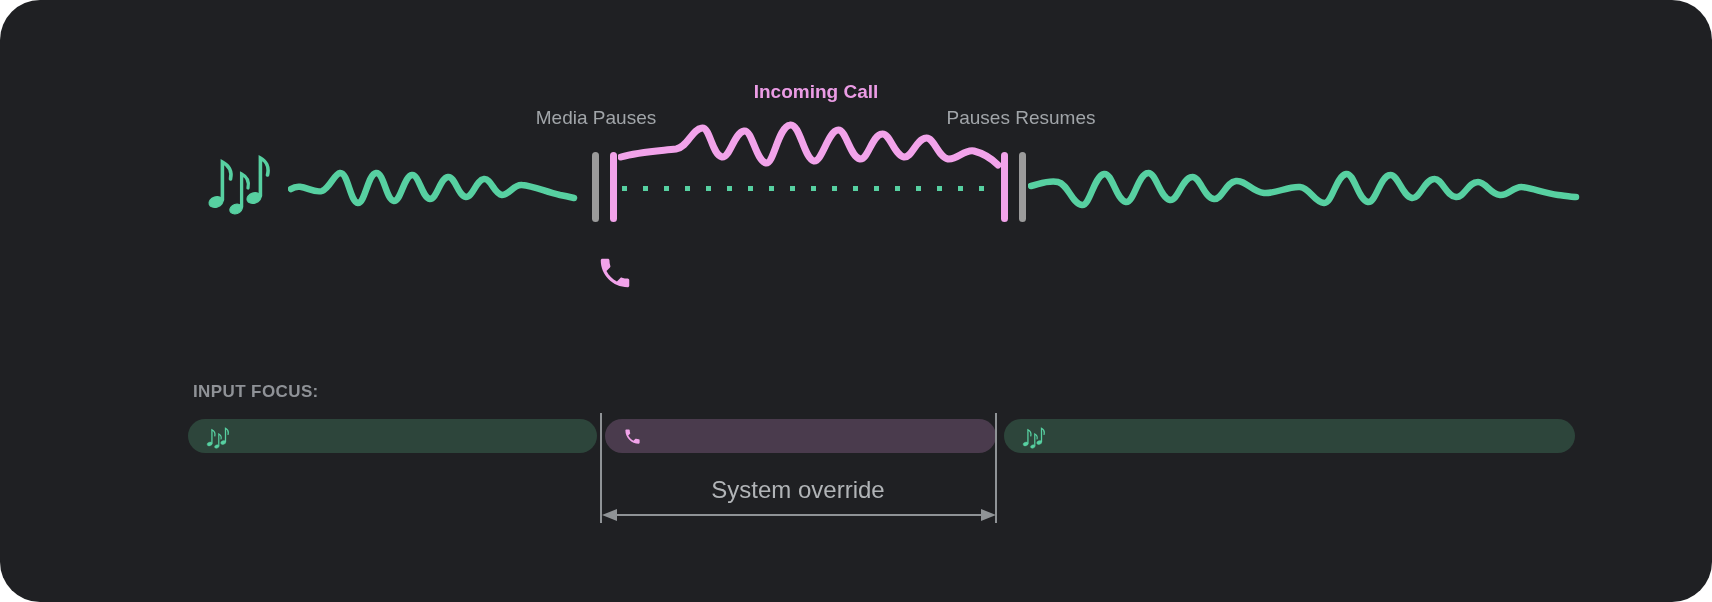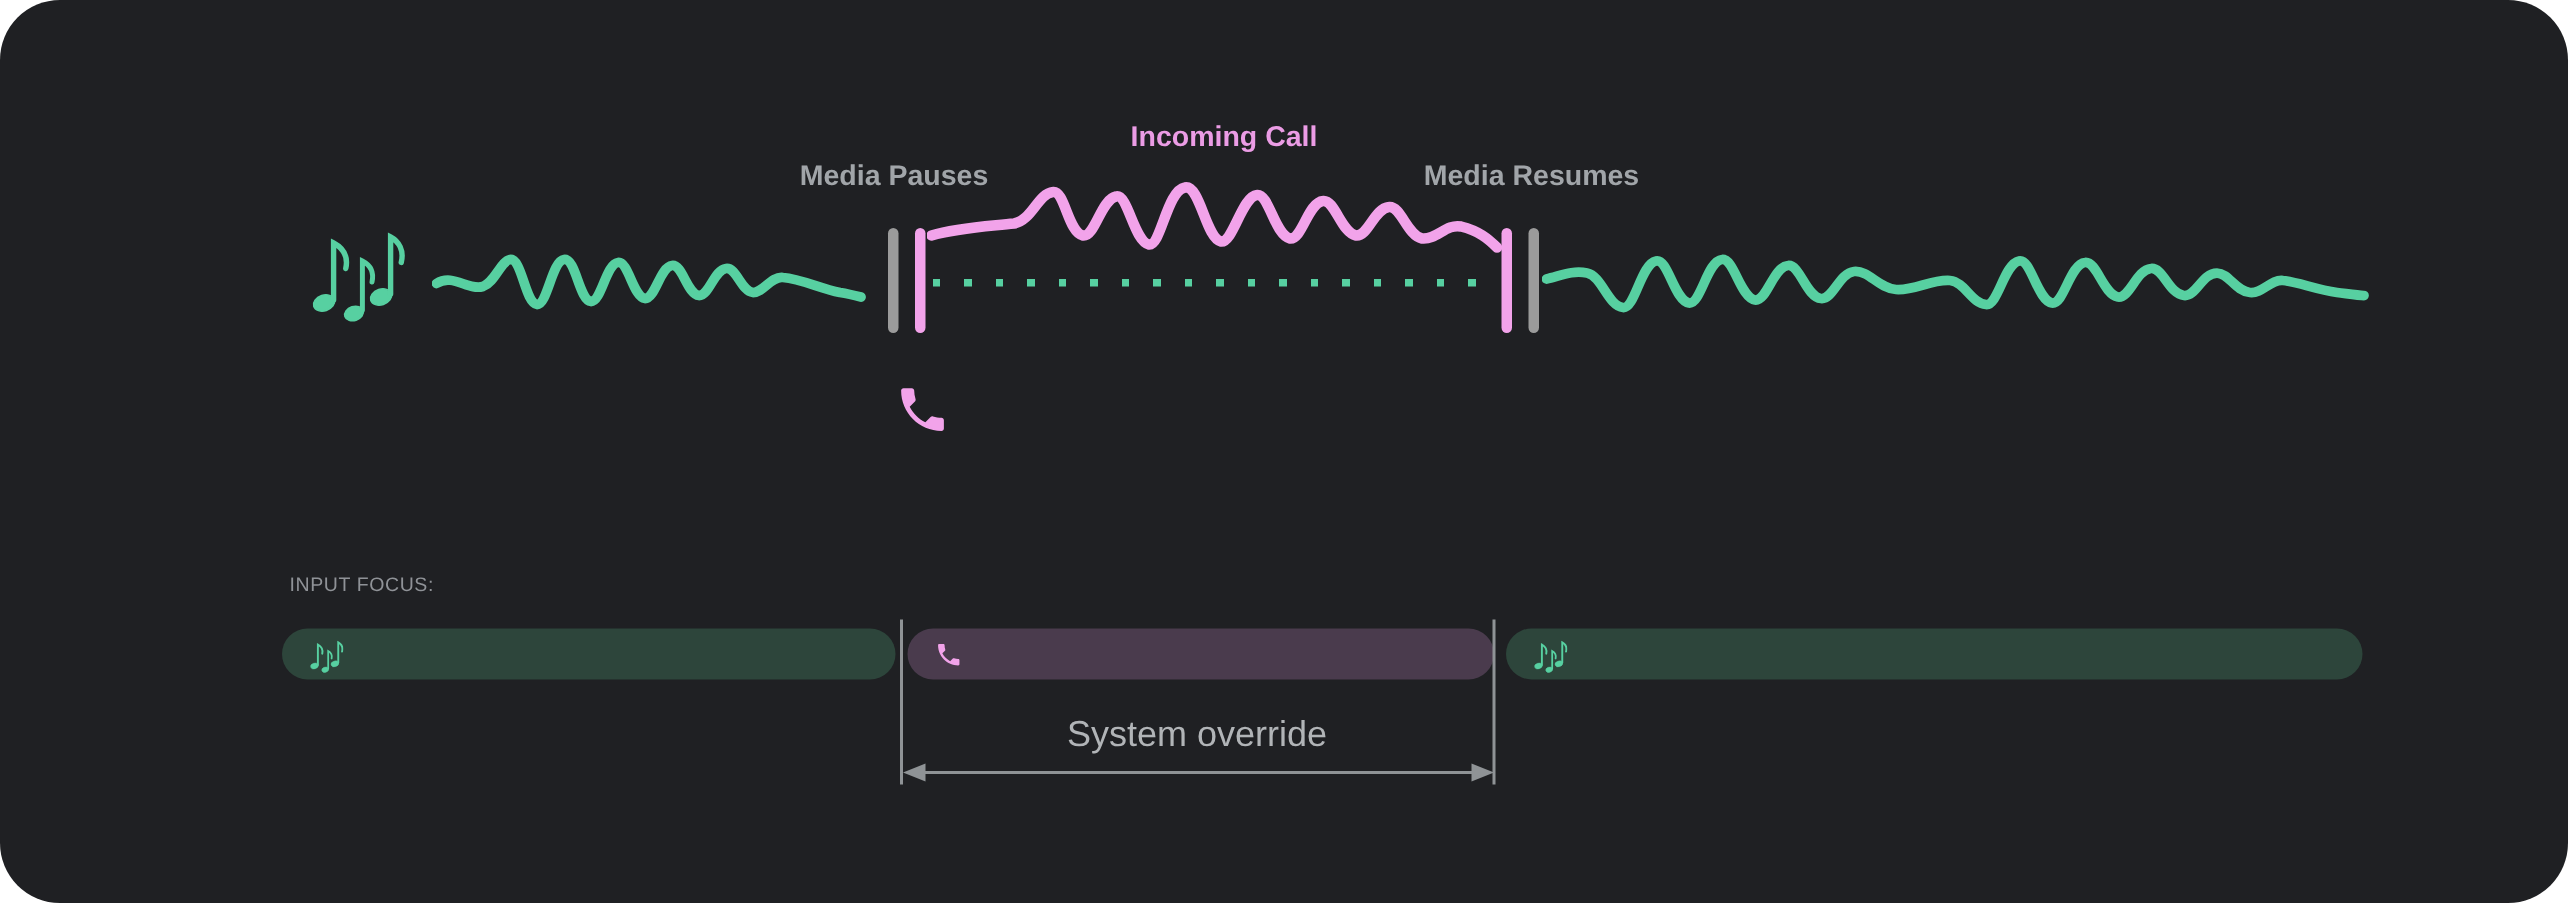--- a/index.html
+++ b/index.html
@@ -20,41 +20,41 @@
     width:1712px;height:602px;
     background:var(--card-bg);
     border-radius:40px;
     overflow:hidden;
   }
   .abs{position:absolute;}
   .tl-label{
     position:absolute;
     transform:translateX(-50%);
     font-size:19px;
-    font-weight:700;
+    font-weight:400;
     color:var(--label-gray);
     white-space:nowrap;
   }
   .tl-label.call{color:var(--pink-text);font-weight:600;}
   .vbar{
     position:absolute;
     width:7px;height:70px;top:152px;
     border-radius:3.5px;
   }
   .vbar.gray{background:var(--marker-gray);}
   .vbar.pink{background:var(--pink);}
   .dotted-line{
     position:absolute;
     left:622px;top:186px;width:366px;height:5px;
     background:repeating-linear-gradient(90deg, var(--green) 0 5px, transparent 5px 21px);
   }
   .focus-heading{
     position:absolute;
     left:193px;top:382px;
-    font-size:13px;font-weight:400;
+    font-size:17px;font-weight:700;
     letter-spacing:0.4px;
     color:#8f9297;
   }
   .focus-bar{
     position:absolute;
     top:419px;height:34px;
     border-radius:17px;
     display:flex;align-items:center;
     padding-left:18px;box-sizing:border-box;
   }
@@ -101,21 +101,21 @@
       <path d="M54.4 50 L54.4 12 C60 15 63.5 21 61.5 29" fill="none" stroke-width="3.6" stroke-linecap="round"></path>
     </g>
     <path id="phone-glyph" d="M6.62 10.79c1.44 2.83 3.76 5.14 6.59 6.59l2.2-2.21c.27-.27.67-.36 1.02-.24 1.12.37 2.33.57 3.57.57.55 0 1 .45 1 1V20c0 .55-.45 1-1 1-9.39 0-17-7.61-17-17 0-.55.45-1 1-1h3.5c.55 0 1 .45 1 1 0 1.25.2 2.45.57 3.57.11.35.03.74-.25 1.02l-2.2 2.2z"></path>
   </defs>
 </svg>
 
 <div class="card">
 
   <div class="tl-label" style="left:596px;top:107px;">Media Pauses</div>
   <div class="tl-label call" style="left:816px;top:81px;">Incoming Call</div>
-  <div class="tl-label" style="left:1021px;top:107px;">Media Resumes</div>
+  <div class="tl-label" style="left:1021px;top:107px;">Pauses Resumes</div>
 
   <svg class="abs" style="left:206px;top:146px;" width="64" height="70" viewBox="0 0 64 70">
     <use href="#music-notes-glyph" fill="var(--green)" stroke="var(--green)"></use>
   </svg>
 
   <svg class="abs" style="left:288px;top:140px;" width="292" height="100" viewBox="0 0 292 100">
     <path d="M3 49 C14 42 24 54 34 51 C42 48 46 34 52 33 C60 32 62 62 70 63 C77 63 80 34 88 33
              C96 32 98 60 106 61 C113 61 116 36 124 35 C131 34 134 58 142 59 C149 59 152 38 160 37
              C167 36 170 56 178 57 C185 57 188 40 196 39 C203 38 206 54 214 55 C221 55 226 44 234 45
              C246 46 258 52 272 55 C278 56 282 57 286 58" fill="none" stroke="var(--green)" stroke-width="6.5" stroke-linecap="round" stroke-linejoin="round"></path>

